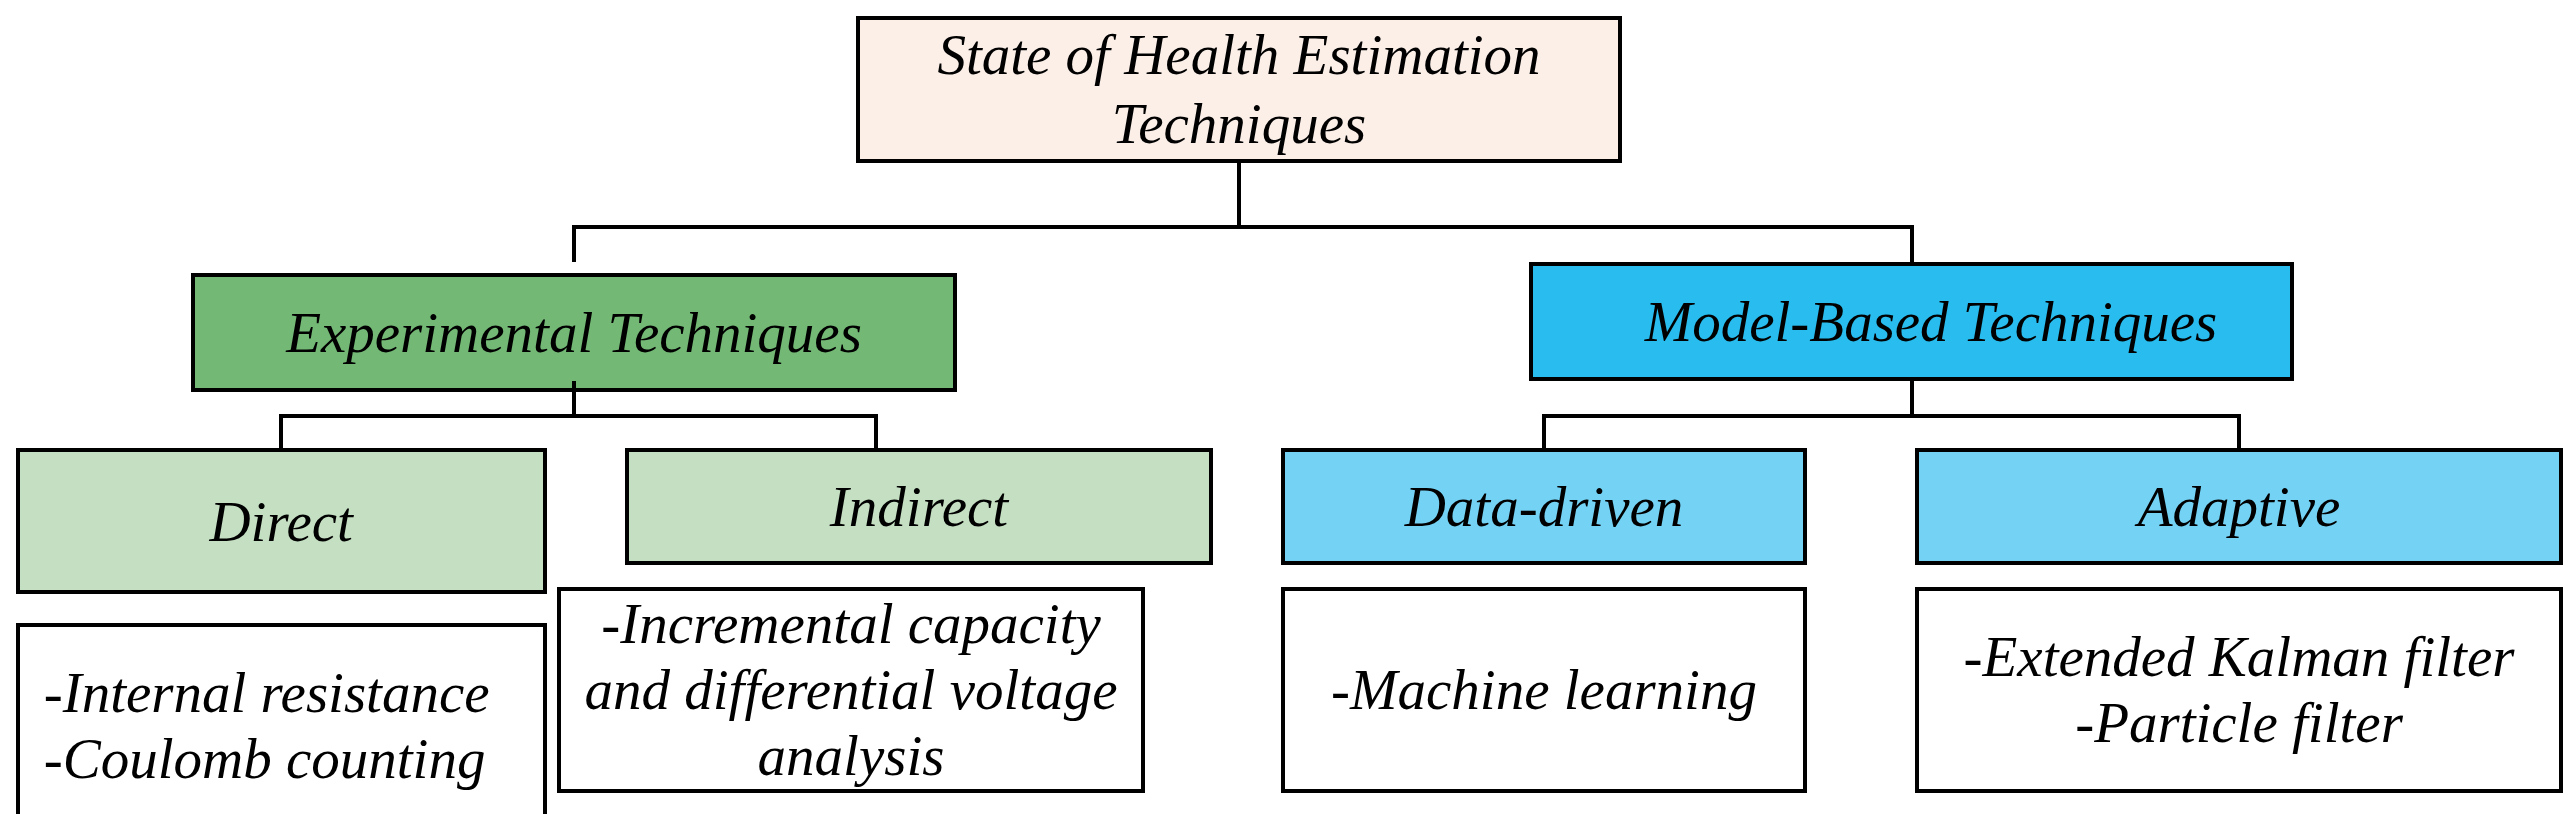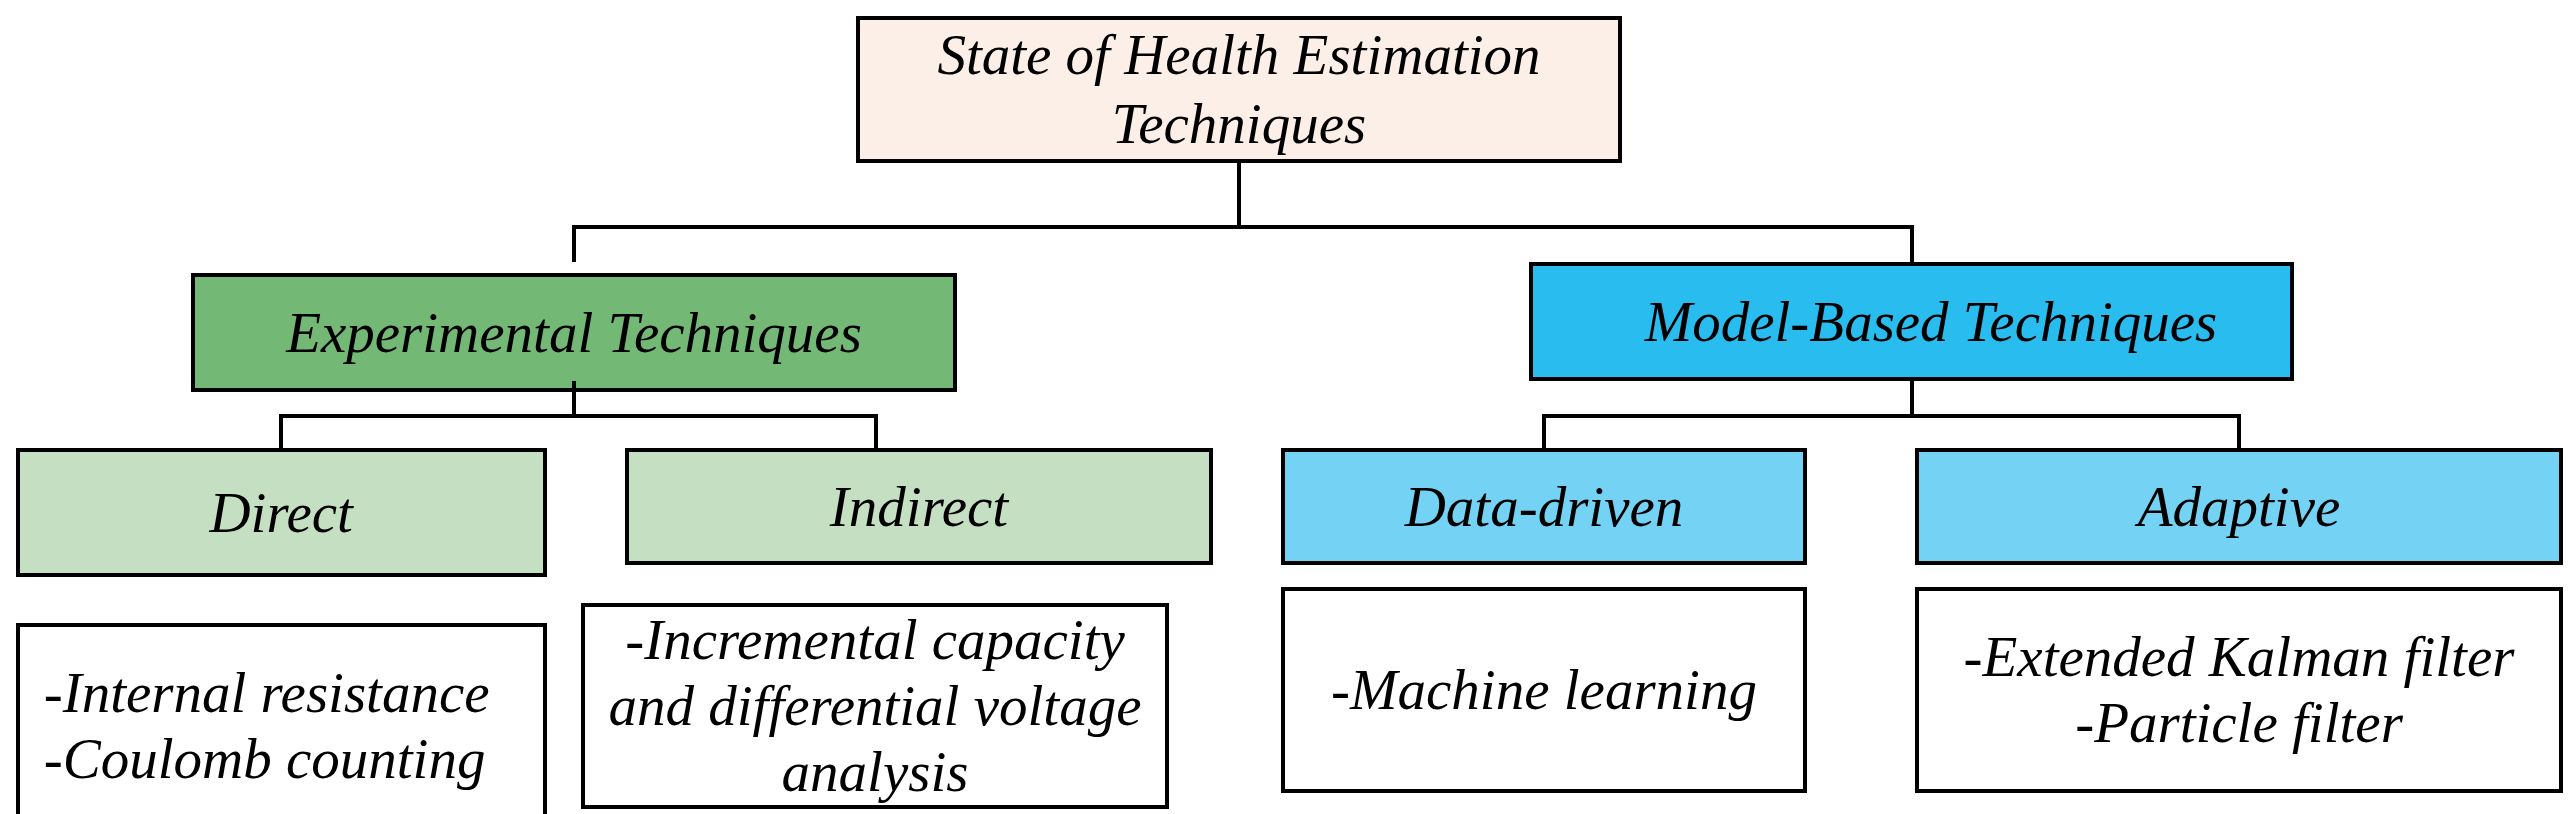--- a/index.html
+++ b/index.html
@@ -32,26 +32,26 @@
   .leaf.align-left { align-items: flex-start; text-align: left; padding-left: 24px; }
   .ln { display: block; white-space: nowrap; }
   .connector {
     position: absolute;
     background: #000000;
   }
   
   #root-box        { left: 856px; top: 15.7px;  width: 766px; height: 147px; }
   #experimental    { left: 191px;  top: 262px; width: 766px; height: 119px; margin-top: 11px; }
   #model-based     { left: 1529px; top: 262px; width: 765px; height: 119px; }
-  #direct          { left: 15.7px;   top: 448px; width: 531px;  height: 129px; }
+  #direct          { left: 15.7px;   top: 448px; width: 531px;  height: 146px; }
   #indirect        { left: 581px;  top: 448px; width: 588px;  height: 117px; margin-left: 44px; }
   #data-driven     { left: 1281px; top: 448px; width: 526px;  height: 117px; }
   #adaptive        { left: 1915px; top: 448px; width: 648px;  height: 117px; }
   #direct-methods      { left: 15.7px;   top: 587px; width: 531px; height: 206px; margin-top: 36px; }
-  #indirect-methods    { left: 581px;  top: 587px; width: 588px; height: 206px; margin-top: 16px; }
+  #indirect-methods    { left: 557px;  top: 587px; width: 588px; height: 206px; }
   #data-driven-methods { left: 1281px; top: 587px; width: 526px; height: 206px; }
   #adaptive-methods    { left: 1915px; top: 587px; width: 648px; height: 206px; }
   
   #c1-drop   { left: 1237px; top: 163px; width: 3.6px;    height: 66px; }
   #c1-h      { left: 572px;  top: 225px; width: 1342px; height: 3.6px; }
   #c1-down-l { left: 572px;  top: 225px; width: 3.6px;    height: 37px; }
   #c1-down-r { left: 1910px; top: 225px; width: 3.6px;    height: 37px; }
   #c2l-drop  { left: 572px;  top: 381px; width: 3.6px;    height: 37px; }
   #c2l-h     { left: 279px;  top: 414px; width: 598px;  height: 3.6px; }
   #c2l-d1    { left: 279px;  top: 414px; width: 3.6px;    height: 34px; }

